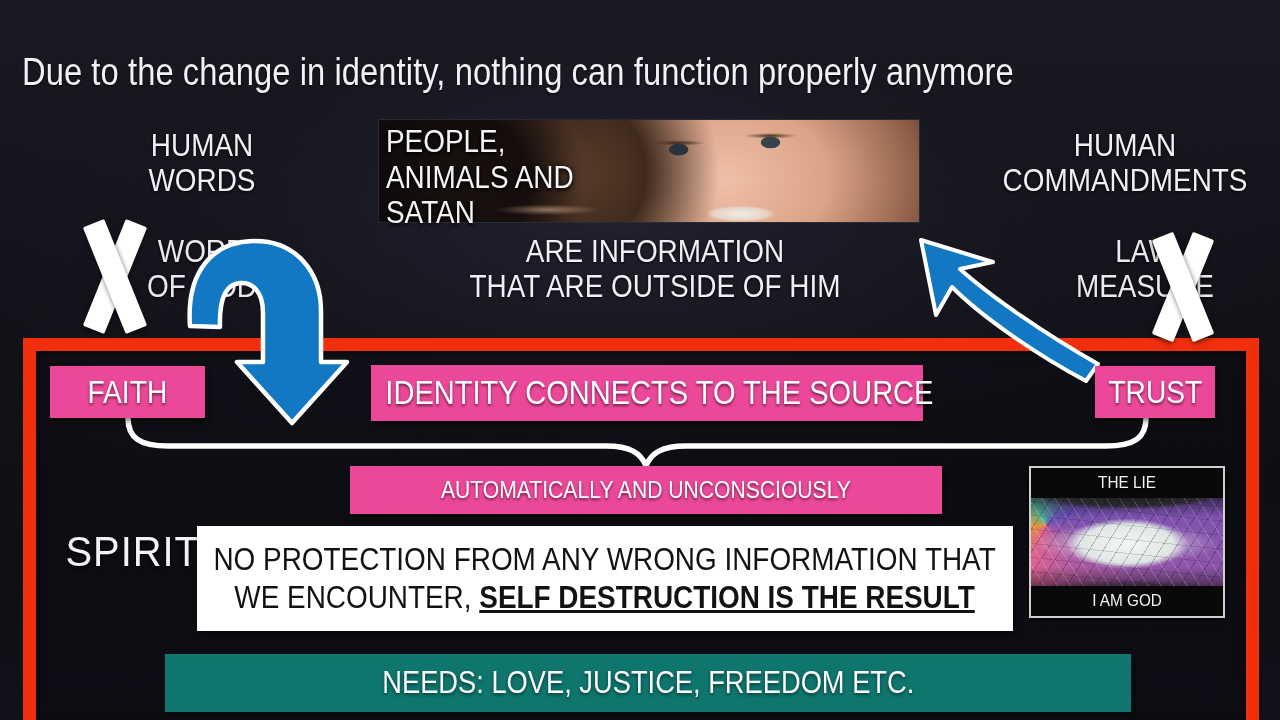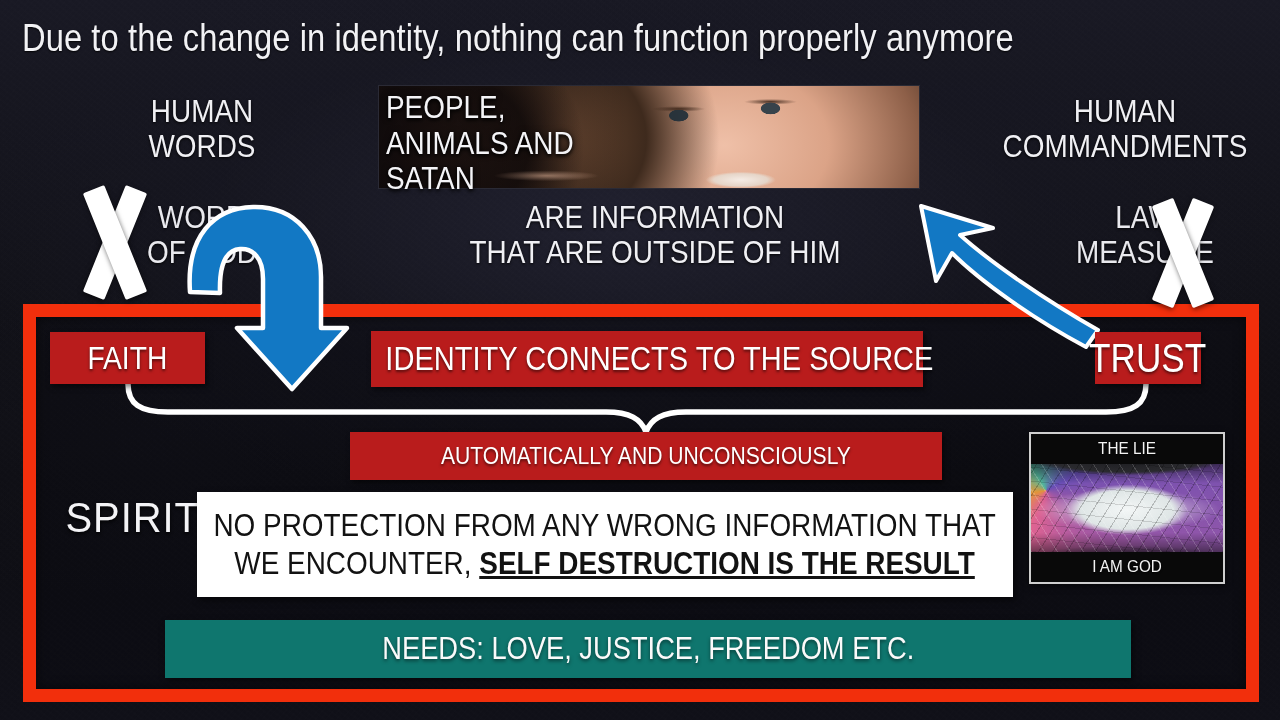--- a/index.html
+++ b/index.html
@@ -17,21 +17,21 @@
       radial-gradient(ellipse 40% 30% at 12% 62%, #1c1c2840 0%, #0e0e1400 70%),
       linear-gradient(180deg,#191924 0%,#121219 38%,#0d0d12 66%,#101018 100%);
   }
   #bg-noise {
     position:absolute; inset:0; opacity:.5;
     background-image:
       repeating-linear-gradient(37deg, rgba(255,255,255,.012) 0 2px, rgba(0,0,0,0) 2px 5px),
       repeating-linear-gradient(-49deg, rgba(255,255,255,.01) 0 1px, rgba(0,0,0,0) 1px 4px);
   }
 
-  .slide { position:absolute; inset:0; }
+  .slide { position:absolute; inset:0;margin-top:34px; }
 
   
   #title {
     position:absolute; left:22px; top:19px; width:1180px;
     font-size:38px; line-height:1.05;
     color:#f2f2f5; letter-spacing:.1px;
     font-weight:400;
     transform:scaleX(.86); transform-origin:left center;
     text-shadow:0 1px 2px rgba(0,0,0,.85);
     white-space:nowrap;
@@ -105,35 +105,35 @@
   #red-frame {
     position:absolute; left:23px; top:304px; width:1236px; height:398px;
     border:13px solid #f22f0c;
     background:rgba(10,9,14,.34);
     box-shadow:0 0 12px rgba(0,0,0,.6) inset;
   }
 
   
   .bluebox {
     position:absolute;
-    background:#b91c1c;
+    background:#ec4899;
     color:#ffffff;
     display:flex; align-items:center; justify-content:center;
     text-align:center;
     box-shadow:2px 3px 5px rgba(0,0,0,.5);
     z-index:5;
   }
   .bluebox span {
     transform:scaleX(.88);
     text-shadow:0 2px 3px rgba(0,0,0,.55);
     white-space:nowrap;
   }
   #box-faith    { left:50px;  top:332px; width:155px; height:52px;  font-size:32px; }
   #box-identity { left:371px; top:331px; width:552px; height:56px;  font-size:33px;padding-left:24px; }
-  #box-trust    { left:1095px;top:332px; width:106px; height:52px;  font-size:40px; }
+  #box-trust    { left:1095px;top:332px; width:120px; height:52px;  font-size:32px; }
   #box-auto     { left:350px; top:432px; width:592px; height:48px;  font-size:24px; }
 
   
   #spirit {
     position:absolute; left:62px; top:494px;
     font-size:42px; color:#f3f3f6; font-weight:300;
     letter-spacing:1px;
     transform:scaleX(.95);
     text-shadow:0 2px 4px rgba(0,0,0,.85);
     z-index:5;

